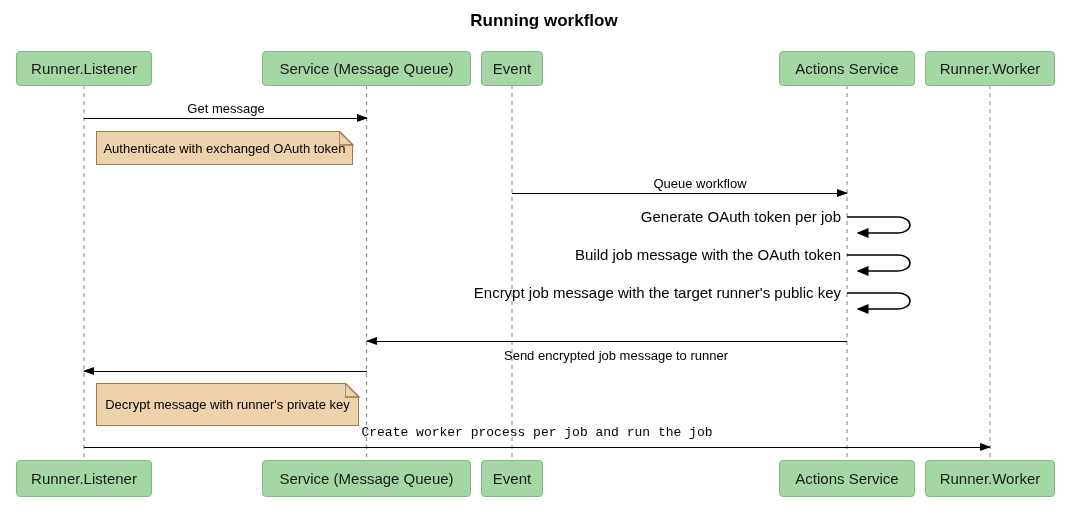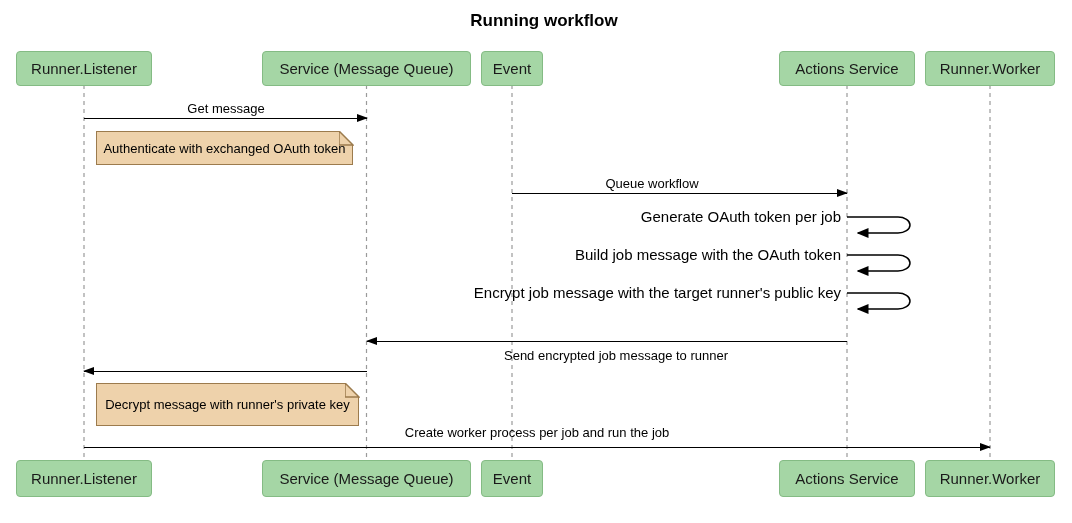--- a/index.html
+++ b/index.html
@@ -130,26 +130,26 @@
     <path class="self-loop" d="M847,293 L898,293 A12,8 0 0 1 898,309 L858,309" marker-end="url(#ah)"></path>
   </svg>
 
   <div class="msg-line dir-right" style="left:84px;  top:118px; width:283px;"></div>
   <div class="msg-line dir-right" style="left:512px; top:193px; width:335px;"></div>
   <div class="msg-line dir-left" style="left:367px; top:341px; width:480px;"></div>
   <div class="msg-line dir-left" style="left:84px;  top:371px; width:283px;"></div>
   <div class="msg-line dir-right" style="left:84px;  top:447px; width:906px;"></div>
 
   <div class="msg-label" style="left:26px;  top:101px;text-align:center;">Get message</div>
-  <div class="msg-label" style="left:452px; top:176px;">Queue workflow</div>
+  <div class="msg-label" style="left:500px; top:176px;">Queue workflow</div>
   <div class="loop-label" style="top:209px;">Generate OAuth token per job</div>
   <div class="loop-label" style="top:285px;">Encrypt job message with the target runner's public key</div>
   <div class="loop-label" style="top:247px;">Build job message with the OAuth token</div>
   <div class="msg-label" style="left:416px; top:324px;margin-top:24px;">Send encrypted job message to runner</div>
-  <div class="msg-label" style="left:337px; top:425px;">Create worker process per job and run the job</div>
+  <div class="msg-label" style="left:337px; top:425px;font-family:Liberation Mono, monospace;">Create worker process per job and run the job</div>
 
   <div class="note" style="left:96px; top:131px; width:257px; height:34px;">
     <svg class="fold" width="15" height="15">
       <path class="fold-outer" d="M0,0 L15,0 L15,15 Z"></path>
       <path class="fold-flap" d="M0,0 L14,14 L0,14 Z"></path>
     </svg>
     <span>Authenticate with exchanged OAuth token</span>
   </div>
   <div class="note" style="left:96px; top:383px; width:263px; height:43px;">
     <svg class="fold" width="15" height="15">

